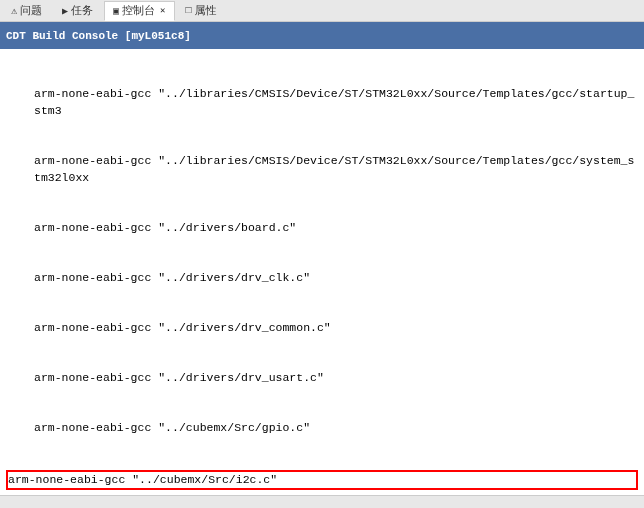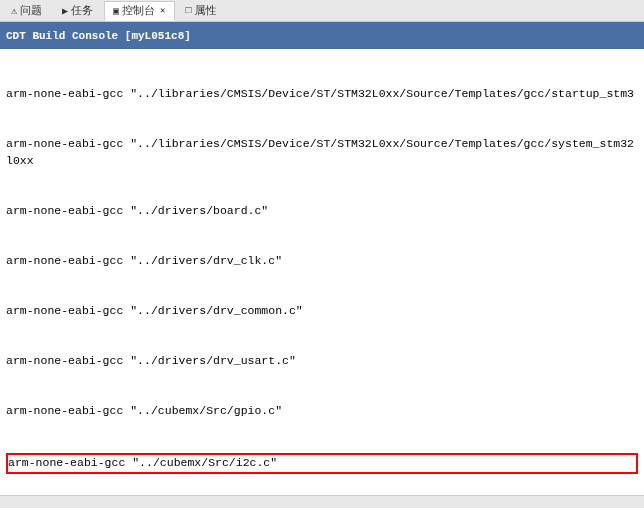--- a/index.html
+++ b/index.html
@@ -67,21 +67,21 @@
       font-size: 11.5px;
       line-height: 1.45;
       padding: 4px 6px;
       height: calc(508px - 22px - 18px - 22px);
       overflow-y: auto;
       overflow-x: hidden;
       white-space: pre-wrap;
       word-break: break-all;
     }
 
-    .line { display: block; }
+    .line { display: block; margin-left: 28px; }
     .line-highlighted {
       display: block;
       border: 2px solid red;
       background: #fff;
     }
 
     
     .status-bar {
       background: #e8e8e8;
       border-top: 1px solid #ccc;

